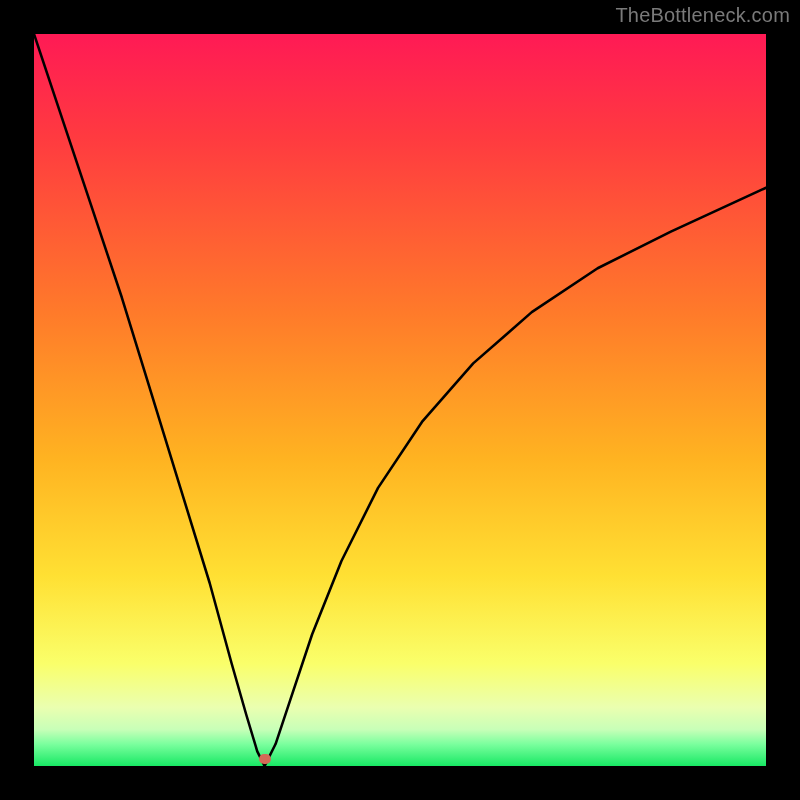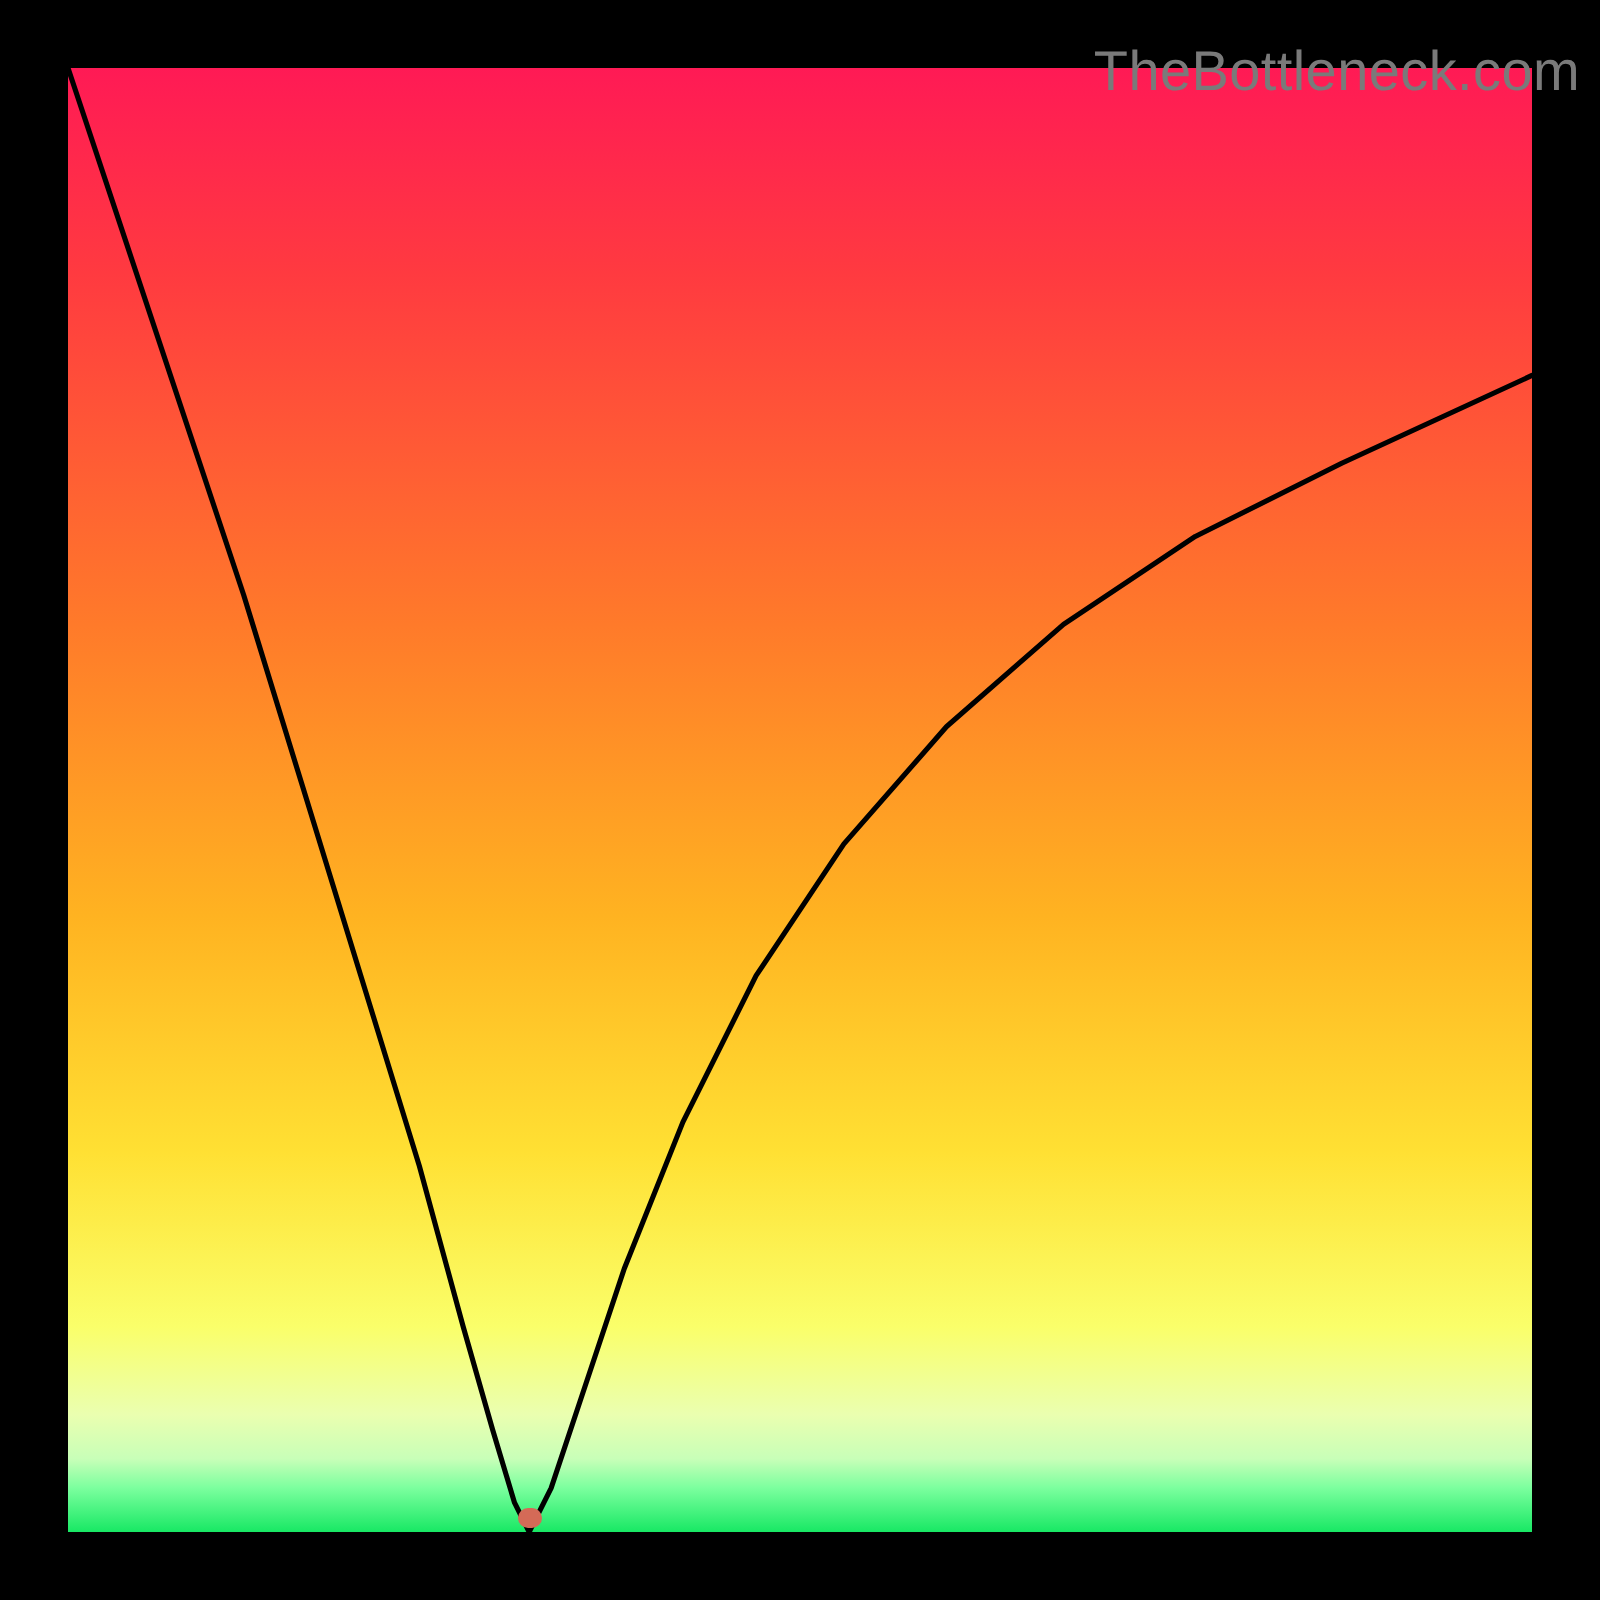--- a/index.html
+++ b/index.html
@@ -36,24 +36,24 @@
   .marker {
     position: absolute;
     width: 12px;
     height: 10px;
     border-radius: 5px;
     background: #d46a57;
     transform: translate(-50%, -50%);
   }
   .watermark {
     position: absolute;
-    top: 20px;
+    top: 4px;
     right: 10px;
     color: #7a7a7a;
-    font-size: 28px;
+    font-size: 20px;
     font-weight: 500;
     letter-spacing: 0.2px;
   }
 </style>
 </head>
 <body>
 
 <div class="outer">
 
   <div class="plot-area">

